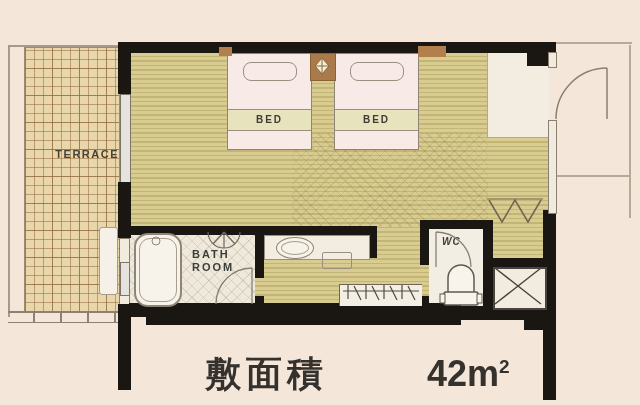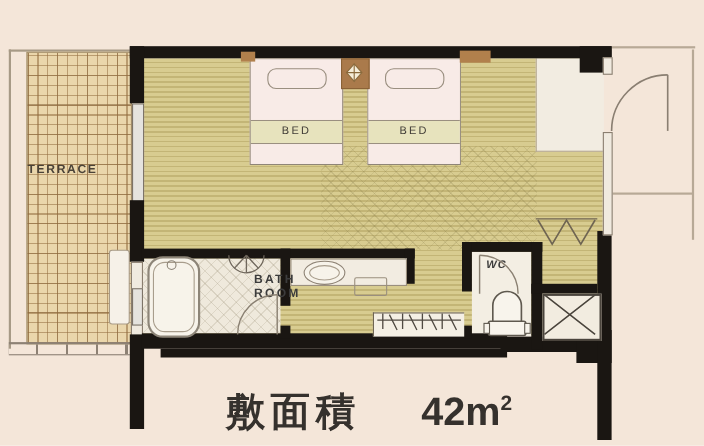--- a/index.html
+++ b/index.html
@@ -17,21 +17,21 @@
   .terrace-tile{
     position:absolute;left:24px;top:47px;width:94px;height:264px;
     background-color:var(--terrace-tile);
     background-image:
       repeating-linear-gradient(0deg, rgba(146,108,62,.55) 0 1px, transparent 1px 9px),
       repeating-linear-gradient(90deg, rgba(146,108,62,.55) 0 1px, transparent 1px 9px),
       repeating-linear-gradient(0deg, rgba(120,85,45,.5) 0 1px, transparent 1px 27px),
       repeating-linear-gradient(90deg, rgba(120,85,45,.5) 0 1px, transparent 1px 27px);
     border:1px solid #a08c6a;
   }
-  .terrace-label{position:absolute;left:0;top:100px;width:100%;text-align:left;
+  .terrace-label{position:absolute;left:0;top:100px;width:100%;text-align:right;
     font-size:11px;font-weight:bold;letter-spacing:1.5px;color:#4a4238;}
   .railing{position:absolute;left:8px;top:311px;width:110px;height:9px;
     border-top:2px solid #8d8174;border-bottom:1px solid #8d8174;
     background:repeating-linear-gradient(90deg, transparent 0 25px, #8d8174 25px 27px);}
   .ac-unit{position:absolute;left:99px;top:227px;width:17px;height:66px;background:#f6f1e8;
     border:1px solid #a79a86;border-radius:3px;}
 
   
   .wood-floor{position:absolute;left:129px;top:53px;width:419px;height:252px;
     background:repeating-linear-gradient(180deg, var(--wood-floor) 0 3px, var(--wood-floor-stripe) 3px 4.5px);}
@@ -50,57 +50,57 @@
   
   .window{position:absolute;background:#e5e3de;border:1px solid #7d7468;}
   .thinwall{position:absolute;background:#f0eadf;border:1px solid #8a7e6f;}
 
   
   .bed{position:absolute;width:83px;height:95px;border:1px solid #8f8577;background:var(--bed-linen);}
   .bed-blanket{position:relative;height:55px;background:var(--bed-linen);}
   .pillow{position:absolute;left:15px;top:8px;width:52px;height:17px;border:1.5px solid #9a8f80;
     border-radius:8px;background:var(--bed-linen);}
   .bed-band{height:20px;background:var(--bed-band);border-top:1px solid #9a8f80;border-bottom:1px solid #9a8f80;
-    text-align:center;font-size:10px;font-weight:normal;letter-spacing:2px;color:#3f3b35;line-height:20px;}
+    text-align:center;font-size:10px;font-weight:bold;letter-spacing:2px;color:#3f3b35;line-height:20px;}
   .bed-foot{height:18px;background:var(--bed-linen);}
   .nightstand{position:absolute;left:310px;top:53px;width:24px;height:26px;background:#aa7a4b;border:1px solid #8a6236;}
   .headboard{position:absolute;background:var(--furniture-brown);}
 
   
   .tv{position:absolute;left:300px;top:193px;width:73px;height:35px;background:var(--furniture-brown);
     border:1px solid #8d6136;display:flex;align-items:center;justify-content:center;
     font-size:14px;font-weight:bold;letter-spacing:1px;color:#50280e;}
   .vanity{position:absolute;left:264px;top:235px;width:104px;height:23px;background:var(--room-white);
     border:1px solid #9a8f7e;}
   .sink{position:absolute;left:276px;top:237px;width:36px;height:20px;border:1.5px solid #8d8274;
     border-radius:50%;background:#f7f3ea;}
   .sink::after{content:"";position:absolute;left:4px;top:3px;right:4px;bottom:3px;border:1px solid #a89d8c;border-radius:50%;}
   .stool{position:absolute;left:322px;top:252px;width:28px;height:15px;border:1.5px solid #9a8f7e;border-radius:2px;}
 
   
   .tub{position:absolute;left:134px;top:233px;width:44px;height:70px;border:2px solid #8d8578;
     border-radius:14px;background:#f7f3ea;}
   .tub::after{content:"";position:absolute;left:3px;top:3px;right:3px;bottom:3px;border:1px solid #a89d8c;border-radius:11px;}
   .bath-label{position:absolute;left:192px;top:248px;width:72px;font-size:11px;font-weight:bold;
-    letter-spacing:2px;color:var(--text-dark);line-height:13px;margin-left:39px;}
+    letter-spacing:2px;color:var(--text-dark);line-height:13px;}
   .wc-label{position:absolute;left:442px;top:236px;font-size:10px;font-weight:bold;font-style:italic;
     letter-spacing:1px;color:var(--text-dark);}
 
   
   .xbox{position:absolute;left:493px;top:267px;width:50px;height:39px;background:#f2ece0;border:2px solid #4a443c;}
   .hanger-closet{position:absolute;left:339px;top:284px;width:82px;height:21px;background:#f4efe4;
     border-top:1.5px solid #6f6552;border-left:1px solid #6f6552;}
 
   .svg-overlay{position:absolute;left:0;top:0;width:640px;height:405px;pointer-events:none;}
 
   
   .caption{position:absolute;left:185px;top:350px;width:340px;display:flex;align-items:baseline;gap:55px;
     color:#35312d;}
   .caption .kanji{font-size:36px;font-weight:600;letter-spacing:5px;margin-left:20px;}
-  .caption .value{font-size:36px;font-weight:600;}
+  .caption .value{font-size:36px;font-weight:600;margin-left:44px;}
   .caption sup{font-size:19px;font-weight:600;}
 </style>
 </head>
 <body>
 
 <div class="plan">
 
   <div class="thinline" style="left:629px;top:45px;width:2px;height:173px;"></div>
   <div class="thinline" style="left:556px;top:42px;width:76px;height:2px;"></div>
   <div class="thinline" style="left:548px;top:175px;width:82px;height:1.5px;"></div>

